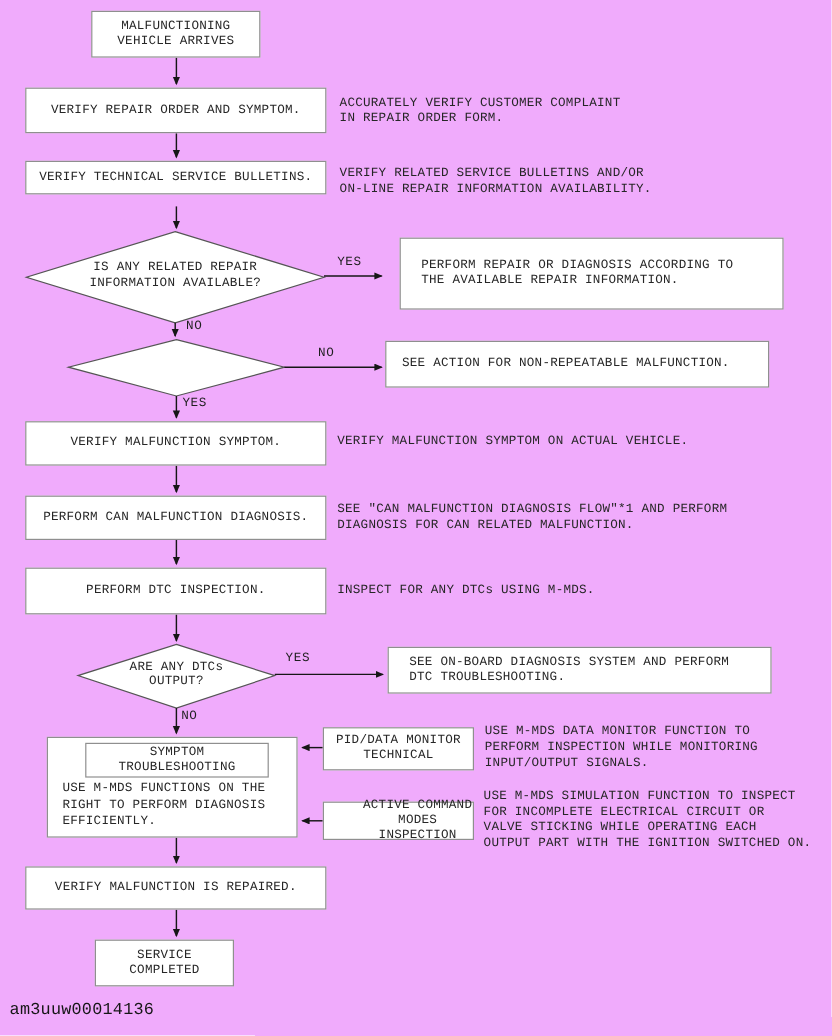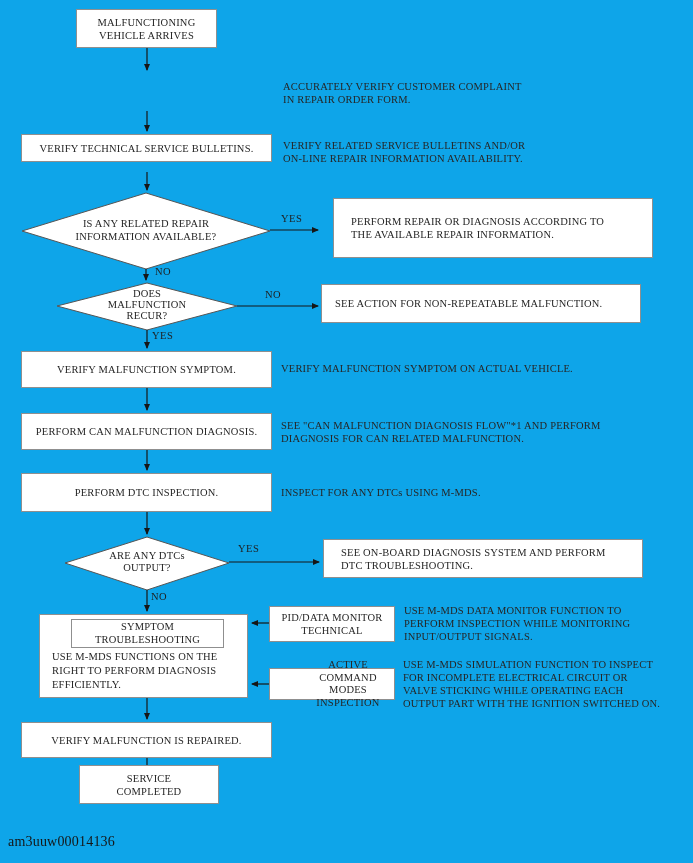--- a/index.html
+++ b/index.html
@@ -1,19 +1,19 @@
 <!DOCTYPE html>
 <html><head>
 <meta charset="utf-8">
 <style>
   * { margin:0; padding:0; box-sizing:border-box; }
   html,body { background:#fff; }
   .canvas {
-    position:relative; width:693px; height:863px; background:#0ea5e9;
-    font-family:Liberation Serif, serif; color:#262626;
+    position:relative; width:693px; height:863px; background:#f0abfc;
+    font-family:Liberation Mono, monospace; color:#262626;
   }
   svg.overlay { position:absolute; left:0; top:0; z-index:1; }
   .box {
     position:absolute; z-index:2; border:1px solid #8f8f8f; background:#fff;
     display:flex; align-items:center; justify-content:center; text-align:center;
     font-size:10.5px; line-height:13px; white-space:pre-line; letter-spacing:.2px;
   }
   .box.left { justify-content:flex-start; text-align:left; }
   .ann {
     position:absolute; z-index:2; font-size:10.5px; line-height:13px;
@@ -58,49 +58,47 @@
       <line x1="269" y1="623" x2="252" y2="623" marker-end="url(#ah)"></line>
       <line x1="269" y1="684" x2="252" y2="684" marker-end="url(#ah)"></line>
       <line x1="147" y1="698" x2="147" y2="719" marker-end="url(#ah)"></line>
       <line x1="147" y1="758" x2="147" y2="780" marker-end="url(#ah)"></line>
     </g>
   </svg>
 
   <div class="box" style="left:76px; top:9px; width:141px; height:39px;">MALFUNCTIONING
 VEHICLE ARRIVES</div>
 
+  <div class="box" style="left:21px; top:73px; width:251px; height:38px;">VERIFY REPAIR ORDER AND SYMPTOM.</div>
 
   <div class="box" style="left:21px; top:134px; width:251px; height:28px;">VERIFY TECHNICAL SERVICE BULLETINS.</div>
 
   <div class="dlabel" style="left:26px; top:217px; width:240px; line-height:13px;">IS ANY RELATED REPAIR
 INFORMATION AVAILABLE?</div>
 
-  <div class="dlabel" style="left:77px; top:288px; width:140px; line-height:11px;">DOES
-MALFUNCTION
-RECUR?</div>
 
   <div class="box" style="left:21px; top:413px; width:251px; height:37px;">PERFORM CAN MALFUNCTION DIAGNOSIS.</div>
 
   <div class="box" style="left:21px; top:351px; width:251px; height:37px;">VERIFY MALFUNCTION SYMPTOM.</div>
 
   <div class="box" style="left:21px; top:473px; width:251px; height:39px;">PERFORM DTC INSPECTION.</div>
 
   <div class="dlabel" style="left:77px; top:550px; width:140px; line-height:12px;">ARE ANY DTCs
 OUTPUT?</div>
 
   <div class="box" style="left:39px; top:614px; width:209px; height:84px;"></div>
   <div class="box" style="left:71px; top:619px; width:153px; height:29px; line-height:12.5px;">SYMPTOM
 TROUBLESHOOTING</div>
   <div class="ann" style="left:52px; top:650px; width:192px; line-height:14px;">USE M-MDS FUNCTIONS ON THE
 RIGHT TO PERFORM DIAGNOSIS
 EFFICIENTLY.</div>
 
   <div class="box" style="left:21px; top:722px; width:251px; height:36px;">VERIFY MALFUNCTION IS REPAIRED.</div>
 
-  <div class="box" style="left:79px; top:765px; width:140px; height:39px;">SERVICE
+  <div class="box" style="left:79px; top:783px; width:116px; height:39px;">SERVICE
 COMPLETED</div>
 
   <div class="box left" style="left:321px; top:198px; width:320px; height:60px; padding-left:17px;margin-left:12px;">PERFORM REPAIR OR DIAGNOSIS ACCORDING TO
 THE AVAILABLE REPAIR INFORMATION.</div>
 
   <div class="box left" style="left:321px; top:284px; width:320px; height:39px; padding-left:13px;">SEE ACTION FOR NON-REPEATABLE MALFUNCTION.</div>
 
   <div class="box left" style="left:323px; top:539px; width:320px; height:39px; padding-left:17px;">SEE ON-BOARD DIAGNOSIS SYSTEM AND PERFORM
 DTC TROUBLESHOOTING.</div>
 

